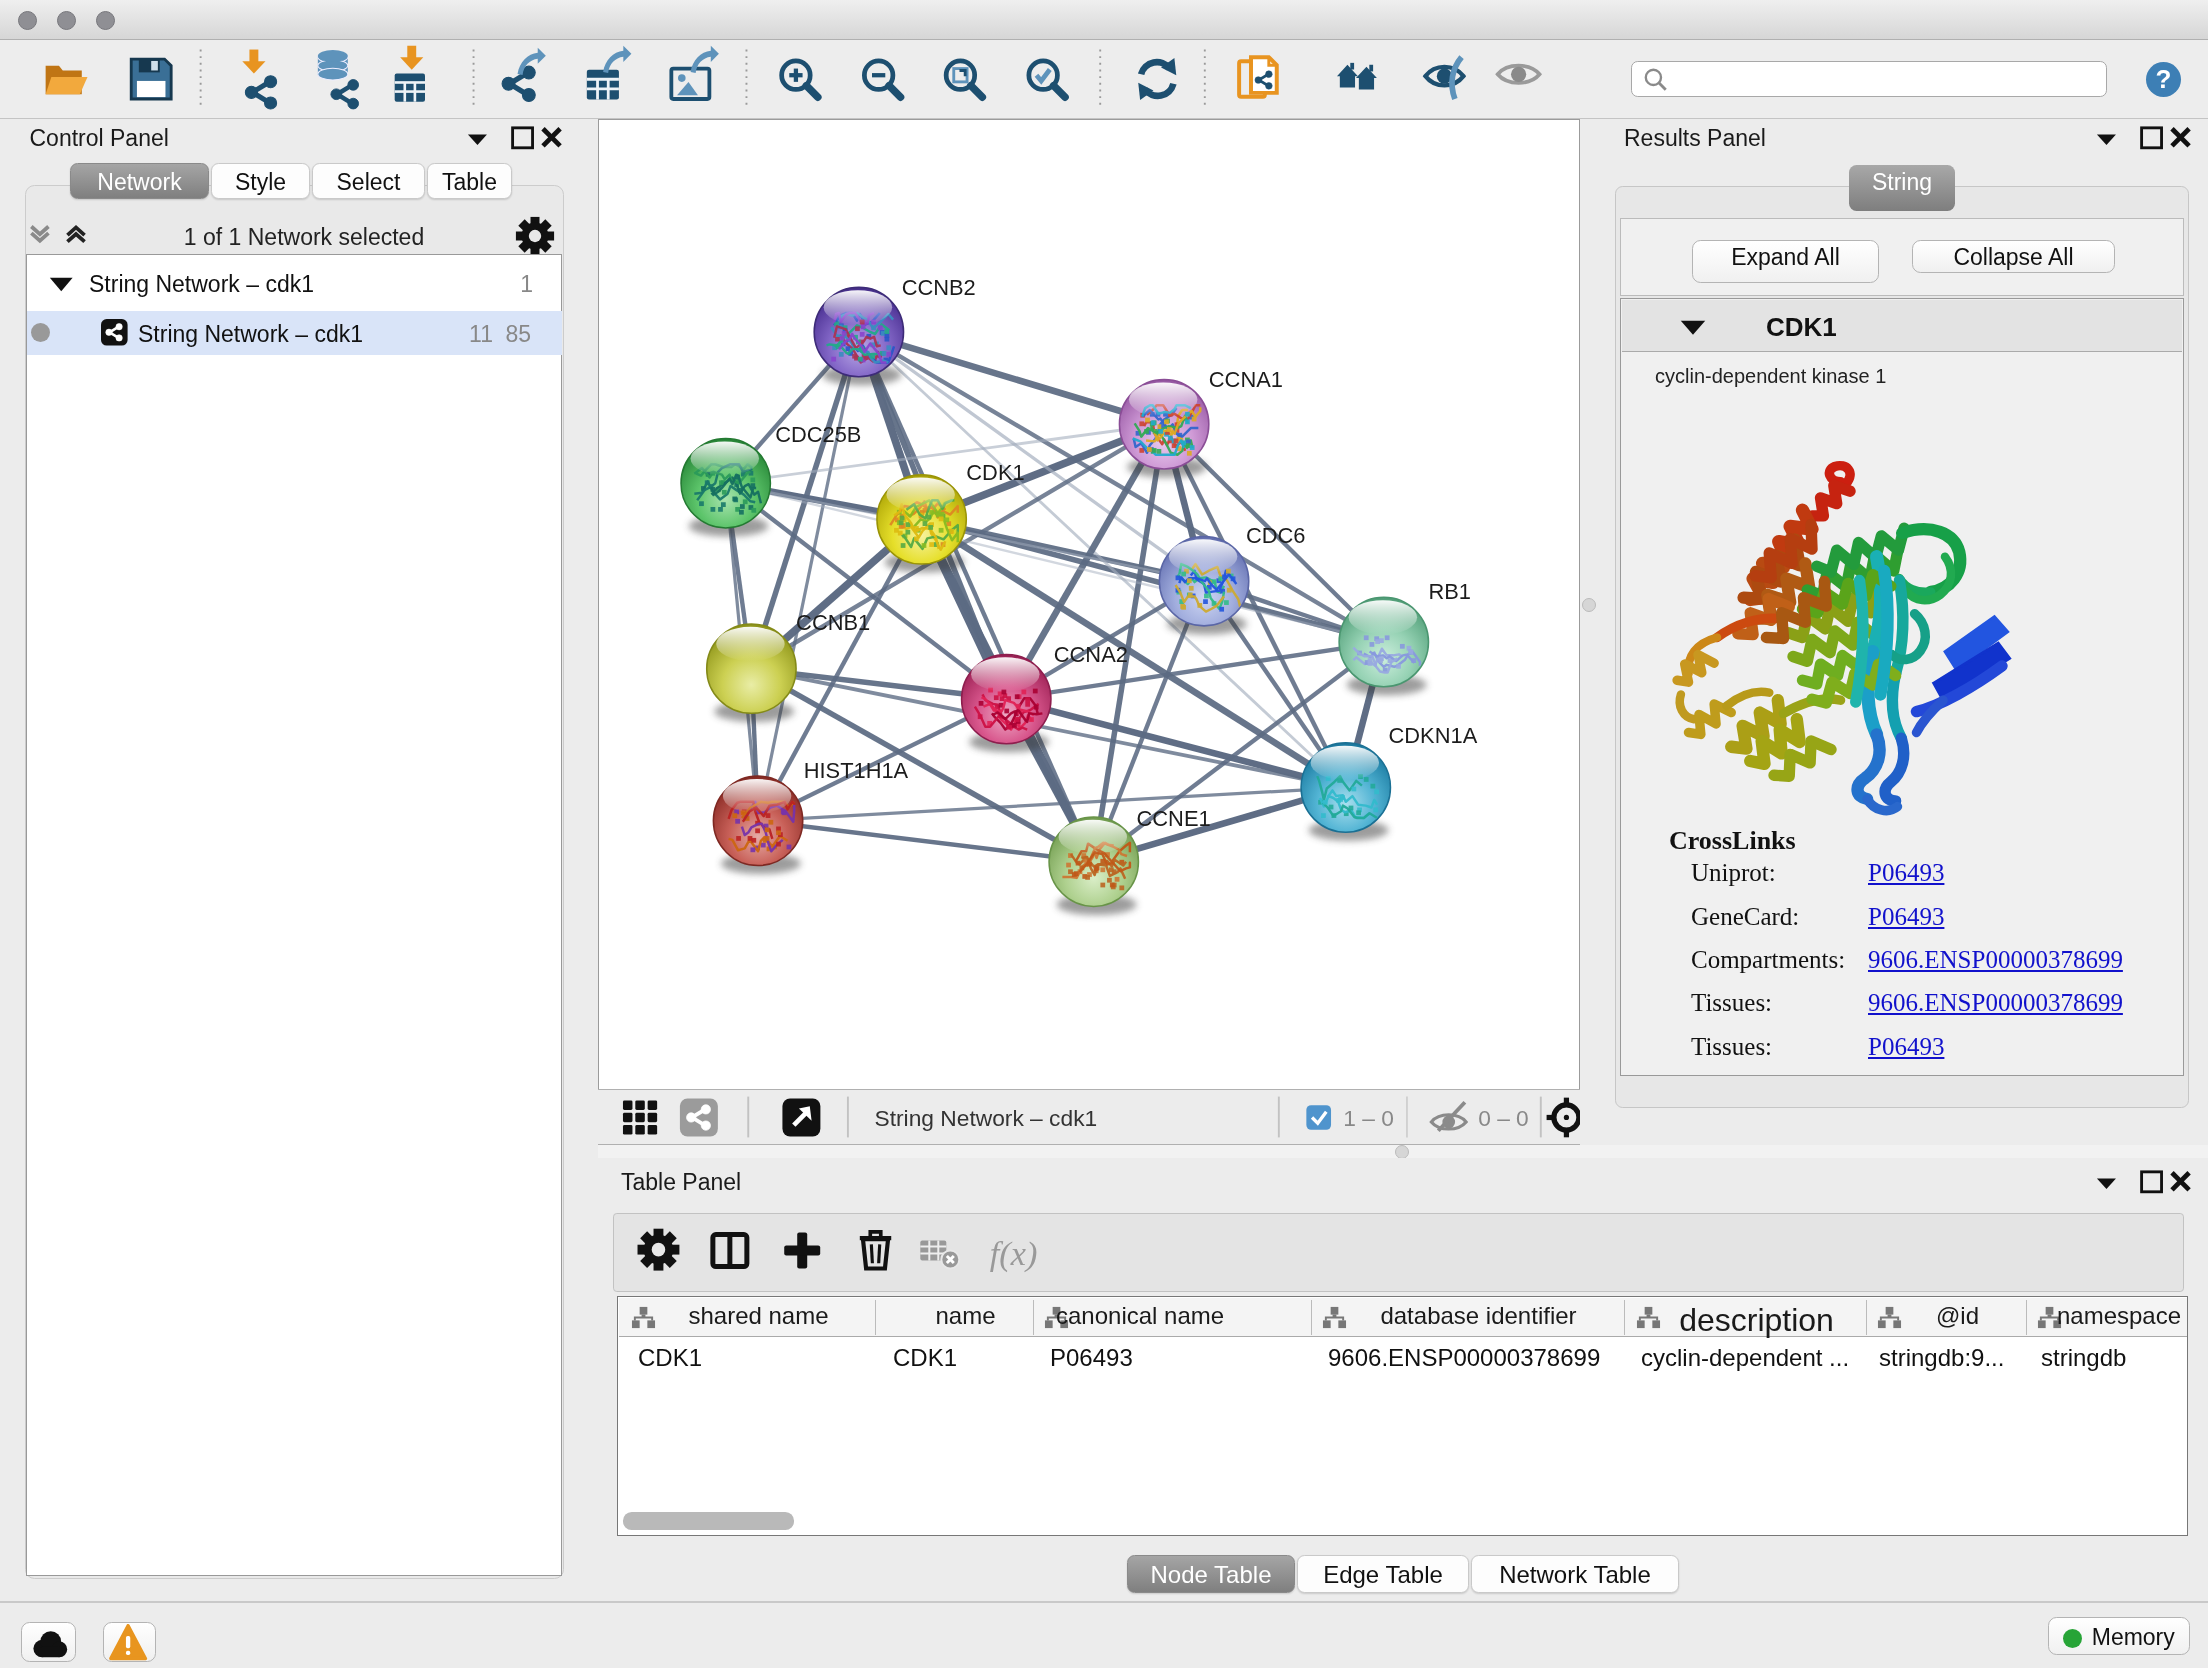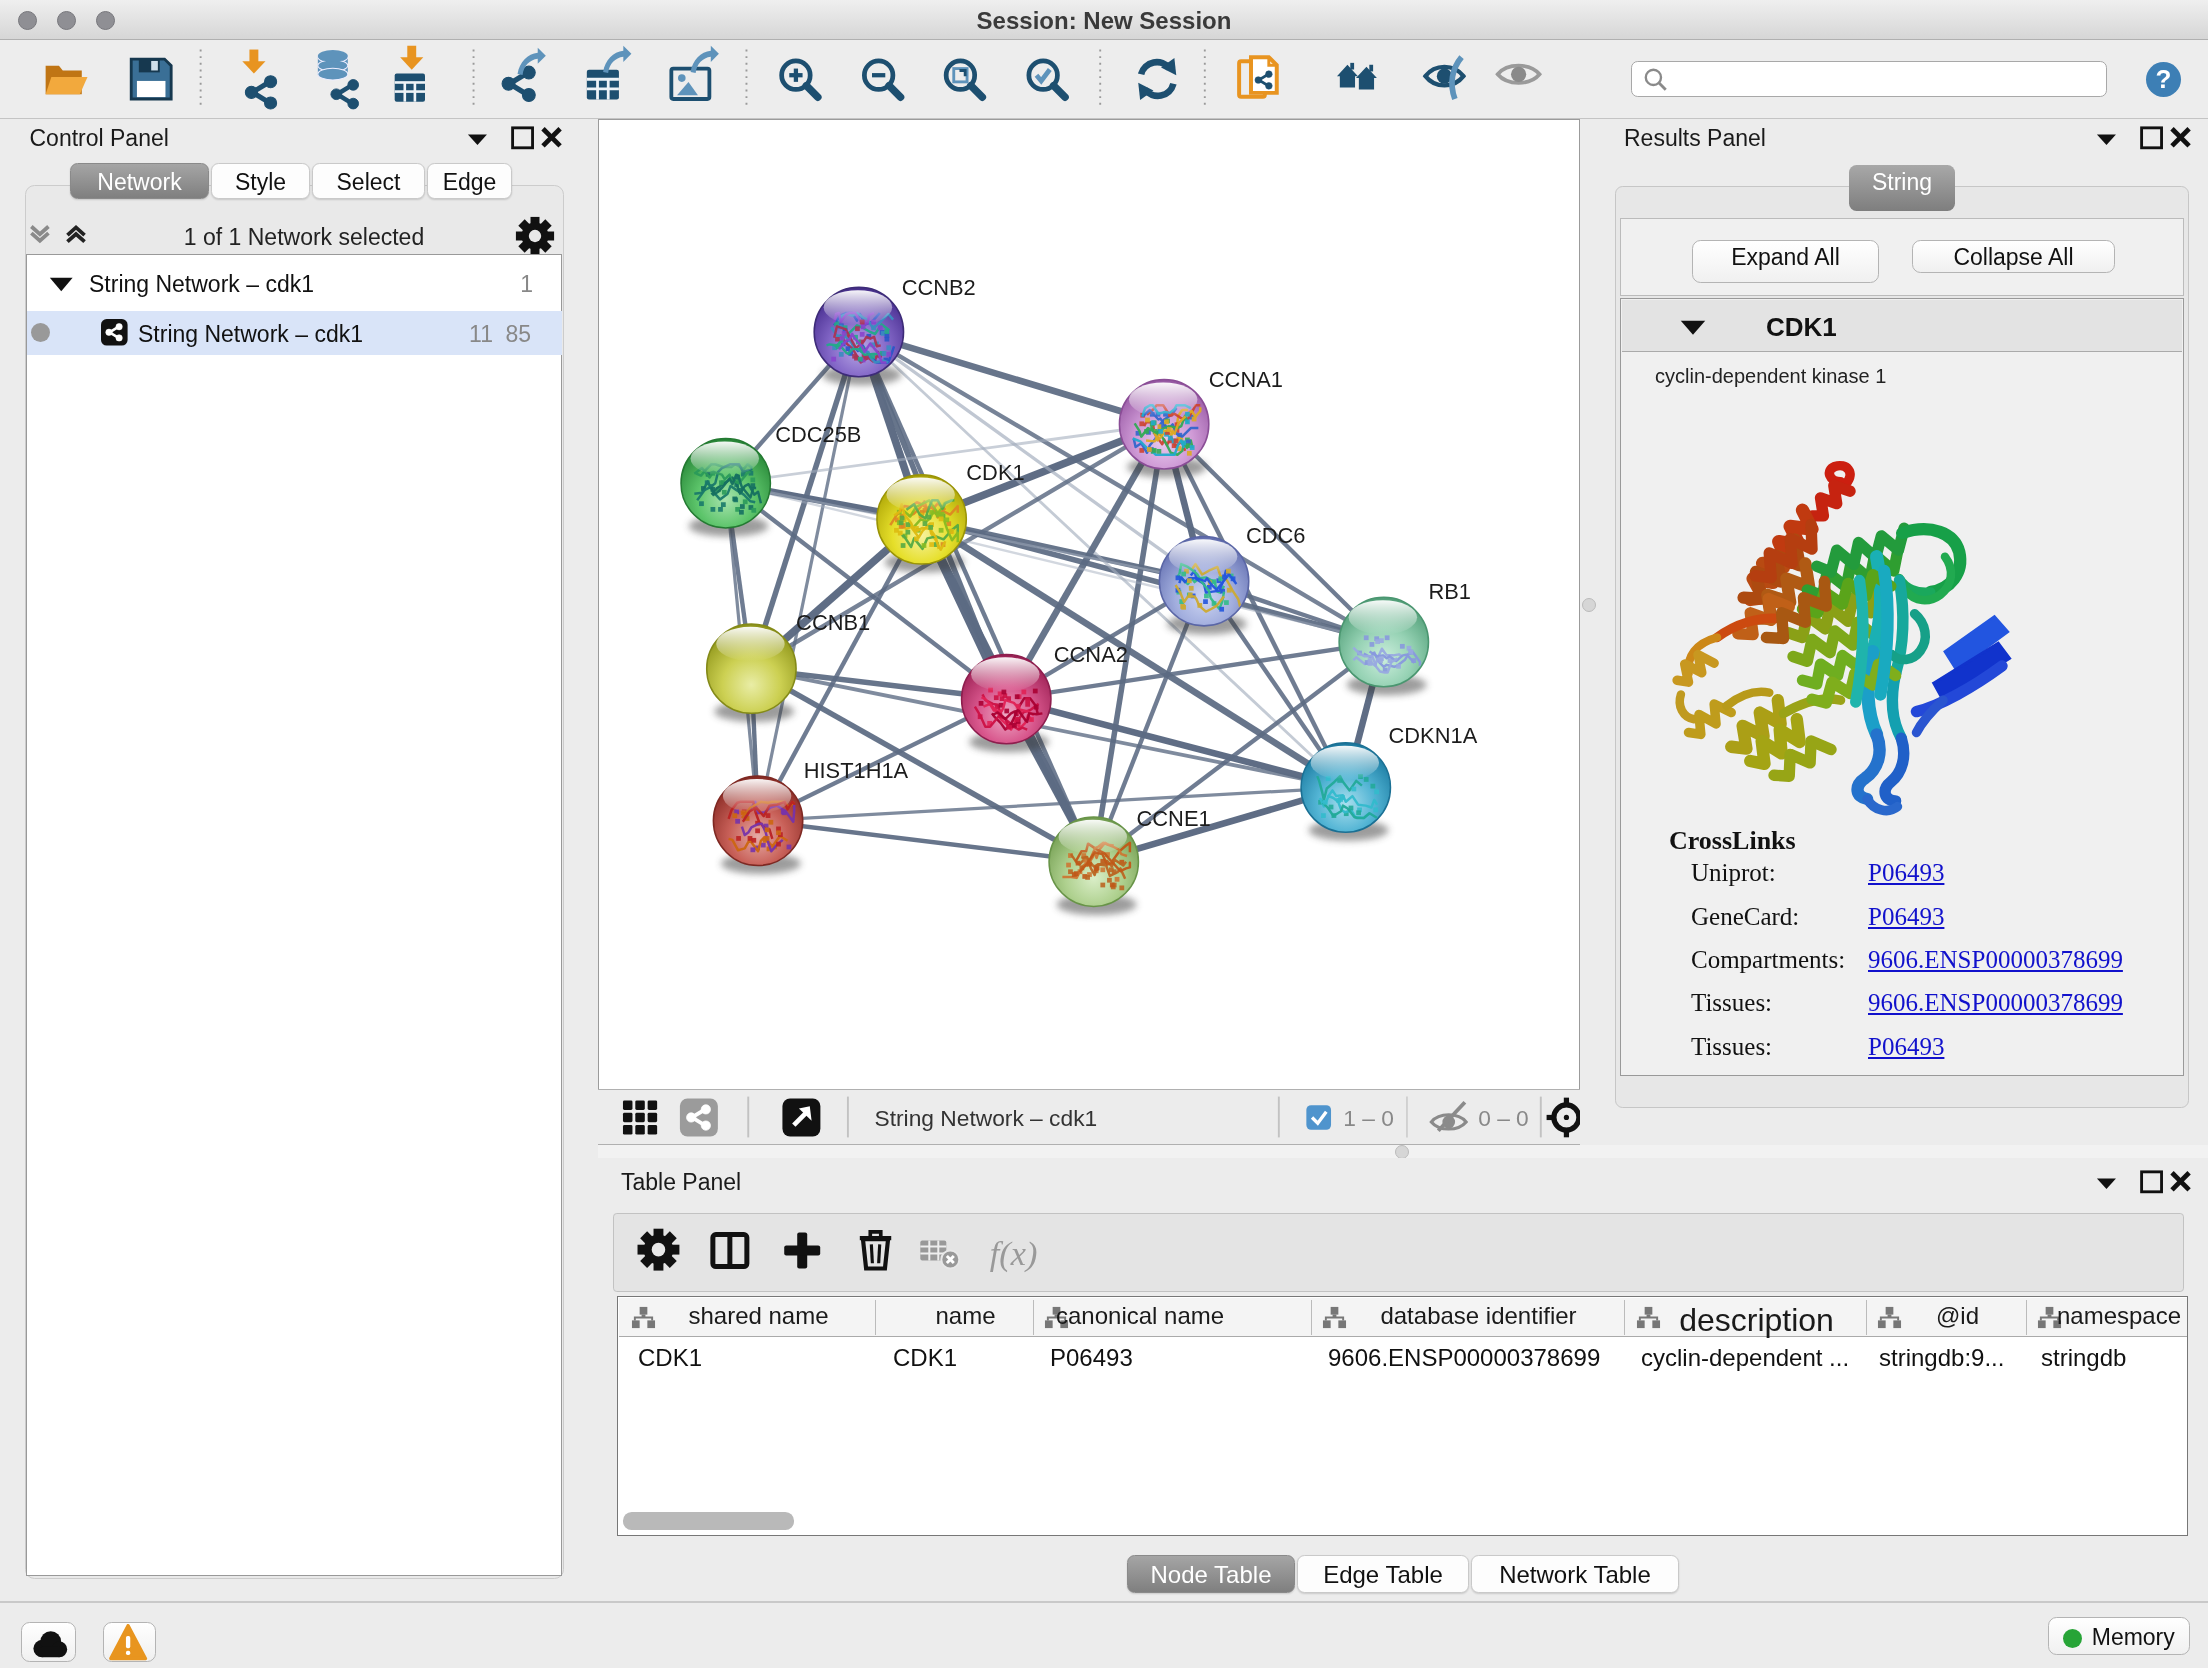--- a/index.html
+++ b/index.html
@@ -10,21 +10,20 @@
 .xl{position:absolute;left:1691px;font-size:25px;font-family:"Liberation Serif",serif;color:#111;}
 .xl .xa{display:inline-block;width:177px;}
 .xl a{color:#1111cc;text-decoration:underline;}
 </style></head>
 <body>
 <div id="win">
 <div style="position:absolute;left:0;top:0;width:2208px;height:40px;background:linear-gradient(#efefef,#d6d6d6);border-bottom:1px solid #b0b0b0;"></div>
 <div style="position:absolute;left:18px;top:10.5px;width:19px;height:19px;border-radius:9.5px;background:#8f8f94;border:1px solid #77777c;"></div>
 <div style="position:absolute;left:57px;top:10.5px;width:19px;height:19px;border-radius:9.5px;background:#8f8f94;border:1px solid #77777c;"></div>
 <div style="position:absolute;left:96px;top:10.5px;width:19px;height:19px;border-radius:9.5px;background:#8f8f94;border:1px solid #77777c;"></div>
-<div style="position:absolute;left:0;top:6.7px;width:2208px;text-align:center;font-size:24px;font-weight:bold;color:#3a3a3a;">Session: New Session</div>
 <div style="position:absolute;left:0;top:40px;width:2208px;height:79px;background:#ededed;border-bottom:1px solid #c4c4c4;"></div>
 <svg width="1569" height="79" viewBox="0 42 1650 83" style="position:absolute;left:0;top:40px">
       <line x1="211" y1="52" x2="211" y2="114" stroke="#9a9a9a" stroke-width="2" stroke-dasharray="2,5"></line>
       <line x1="498" y1="52" x2="498" y2="114" stroke="#9a9a9a" stroke-width="2" stroke-dasharray="2,5"></line>
       <line x1="785" y1="52" x2="785" y2="114" stroke="#9a9a9a" stroke-width="2" stroke-dasharray="2,5"></line>
       <line x1="1157" y1="52" x2="1157" y2="114" stroke="#9a9a9a" stroke-width="2" stroke-dasharray="2,5"></line>
       <line x1="1267" y1="52" x2="1267" y2="114" stroke="#9a9a9a" stroke-width="2" stroke-dasharray="2,5"></line>
       <g transform="translate(46,59) scale(1.0)">
         <path d="M2,10 L16,10 L20,15 L40,15 L40,40 L2,40 Z" fill="#c07514"></path>
         <path d="M8,22 L46,22 L38,40 L2,40 Z" fill="#f2a93d"></path>
@@ -856,21 +855,21 @@
 <rect x="53" y="3" width="21" height="21" fill="none" stroke="#111" stroke-width="3"></rect>
 <g stroke="#111" stroke-width="5">
         <line x1="85" y1="4" x2="103" y2="22"></line>
         <line x1="103" y1="4" x2="85" y2="22"></line>
       </g>
     </svg>
 <div style="position:absolute;left:25px;top:185px;width:539px;height:1394px;background:#e9e9e9;border:1px solid #cccccc;border-radius:9.5px;"></div>
 <div class="tab selected" style="left:70px;top:163px;width:139px;">Network</div>
 <div class="tab" style="left:211px;top:163px;width:99px;">Style</div>
 <div class="tab" style="left:312px;top:163px;width:113px;">Select</div>
-<div class="tab" style="left:427px;top:163px;width:85px;">Edge</div>
+<div class="tab" style="left:427px;top:163px;width:85px;">Table</div>
 <svg width="114" height="38" style="position:absolute;left:19px;top:217px" viewBox="0 0 120 40">
       <g transform="translate(22,18) " stroke="#8a8a8a" stroke-width="4" fill="none">
         <polyline points="-9,-8 0,0 9,-8"></polyline>
         <polyline points="-9,-1 0,7 9,-1"></polyline>
       </g>
       <g transform="translate(60,18) scale(1,-1)" stroke="#222" stroke-width="4" fill="none">
         <polyline points="-9,-8 0,0 9,-8"></polyline>
         <polyline points="-9,-1 0,7 9,-1"></polyline>
       </g>
     </svg>

